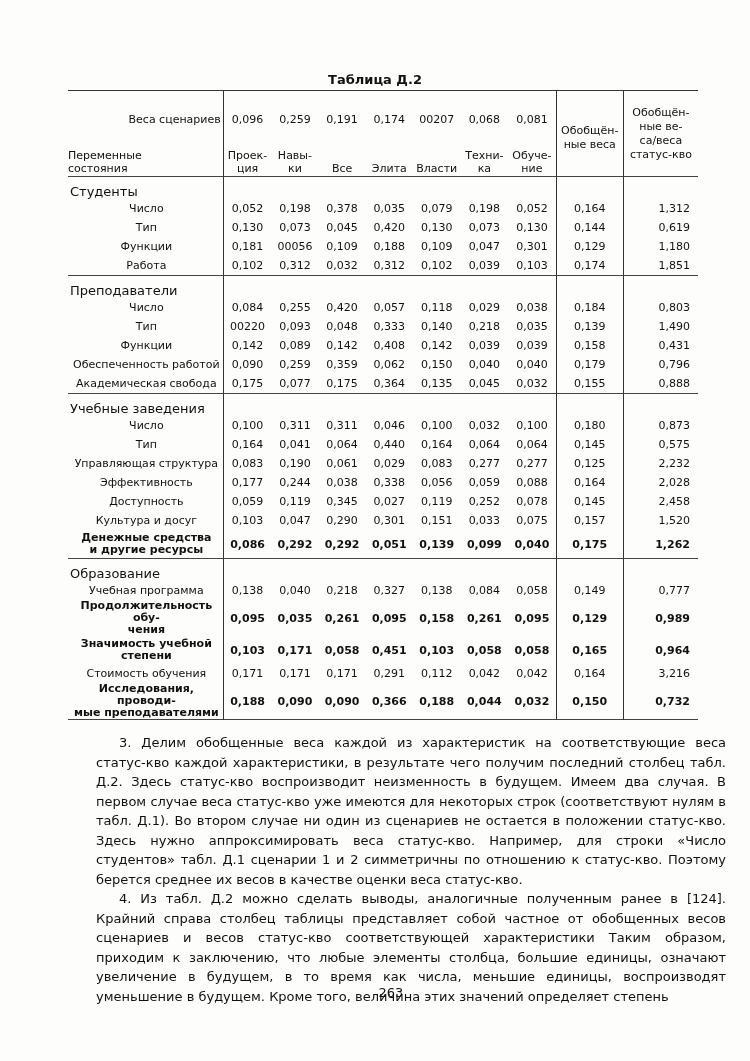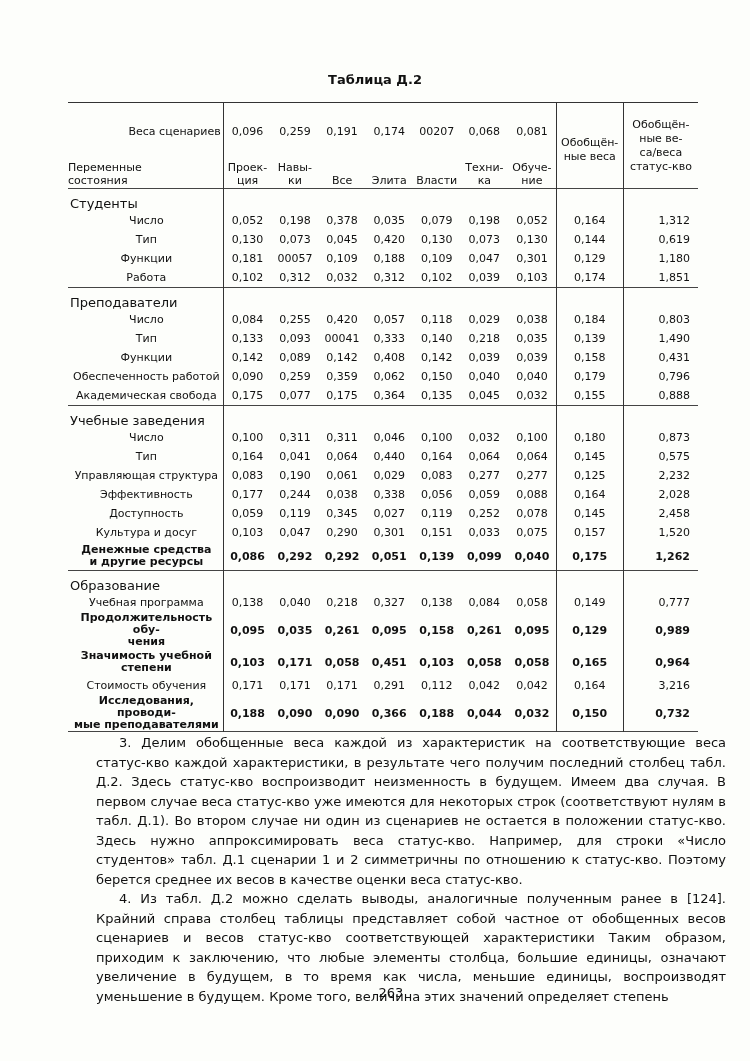--- a/index.html
+++ b/index.html
@@ -1,20 +1,20 @@
 <!DOCTYPE html>
 <html><head>
   <meta charset="utf-8">
   <style>
     html, body { margin: 0; padding: 0; background: #fdfefb; }
     body { width: 750px; height: 1061px; position: relative; overflow: hidden;
            font-family: "DejaVu Sans", sans-serif; color: #111; }
     .title { position: absolute; top: 72px; left: 0; width: 750px; text-align: center;
              font-weight: bold; font-size: 13px; }
-    table { position: absolute; top: 102px; left: 68px; width: 630px;
+    table { position: absolute; top: 90px; left: 68px; width: 630px;
             border-collapse: collapse; font-size: 11px; }
     table td, table th { padding: 0; font-weight: normal; }
     .top-rule { border-top: 1.5px solid #333; }
     .bot-rule { border-bottom: 1.5px solid #444; }
     .vl { border-left: 1.5px solid #333; }
     .c-label { width: 155px; }
     .c-sc { width: 48.5px; text-align: center; }
     .c-gen { width: 67px; text-align: center; }
     .c-ratio { width: 68px; text-align: center; }
     .hdr-weights td { height: 56px; vertical-align: middle; }
@@ -106,21 +106,21 @@
         <td class="c-sc num">0,420</td>
         <td class="c-sc num">0,130</td>
         <td class="c-sc num">0,073</td>
         <td class="c-sc num">0,130</td>
         <td class="c-gen vl num">0,144</td>
         <td class="c-ratio vl num-r">0,619</td>
       </tr>
       <tr class="data-row">
         <td class="c-label lbl" style="white-space:pre-line">Функции</td>
         <td class="c-sc num vl">0,181</td>
-        <td class="c-sc num">00057</td>
+        <td class="c-sc num">00056</td>
         <td class="c-sc num">0,109</td>
         <td class="c-sc num">0,188</td>
         <td class="c-sc num">0,109</td>
         <td class="c-sc num">0,047</td>
         <td class="c-sc num">0,301</td>
         <td class="c-gen vl num">0,129</td>
         <td class="c-ratio vl num-r">1,180</td>
       </tr>
       <tr class="data-row bot-rule">
         <td class="c-label lbl" style="white-space:pre-line">Работа</td>
@@ -153,23 +153,23 @@
         <td class="c-sc num">0,420</td>
         <td class="c-sc num">0,057</td>
         <td class="c-sc num">0,118</td>
         <td class="c-sc num">0,029</td>
         <td class="c-sc num">0,038</td>
         <td class="c-gen vl num">0,184</td>
         <td class="c-ratio vl num-r">0,803</td>
       </tr>
       <tr class="data-row">
         <td class="c-label lbl" style="white-space:pre-line">Тип</td>
-        <td class="c-sc num vl">0,133</td>
+        <td class="c-sc num vl">00220</td>
         <td class="c-sc num">0,093</td>
-        <td class="c-sc num">00041</td>
+        <td class="c-sc num">0,048</td>
         <td class="c-sc num">0,333</td>
         <td class="c-sc num">0,140</td>
         <td class="c-sc num">0,218</td>
         <td class="c-sc num">0,035</td>
         <td class="c-gen vl num">0,139</td>
         <td class="c-ratio vl num-r">1,490</td>
       </tr>
       <tr class="data-row">
         <td class="c-label lbl" style="white-space:pre-line">Функции</td>
         <td class="c-sc num vl">0,142</td>

